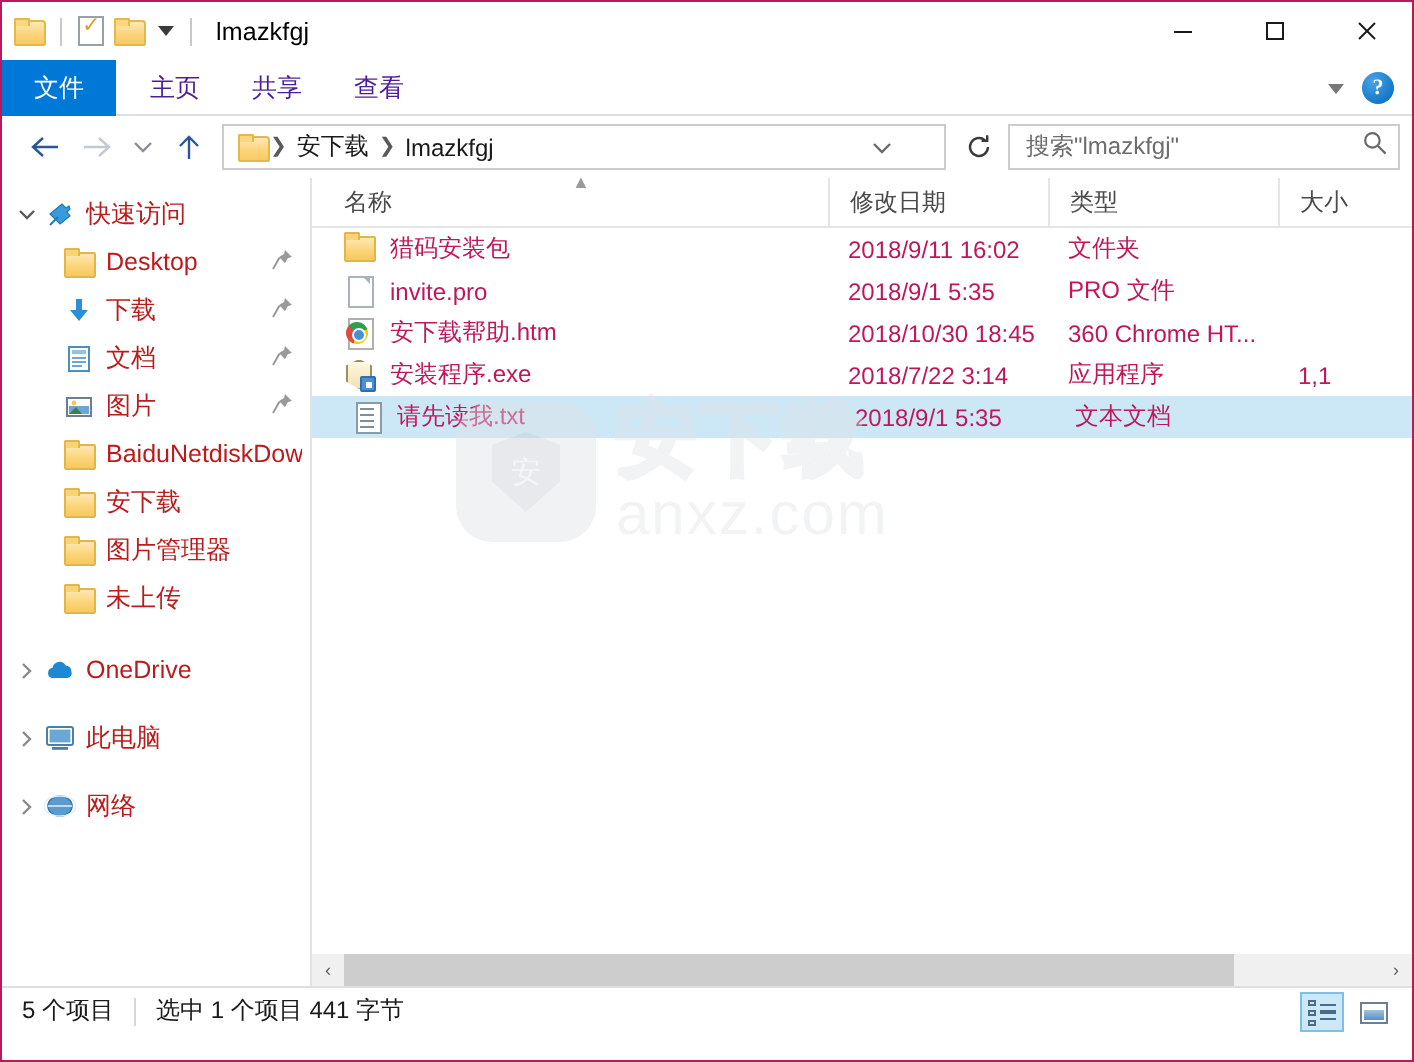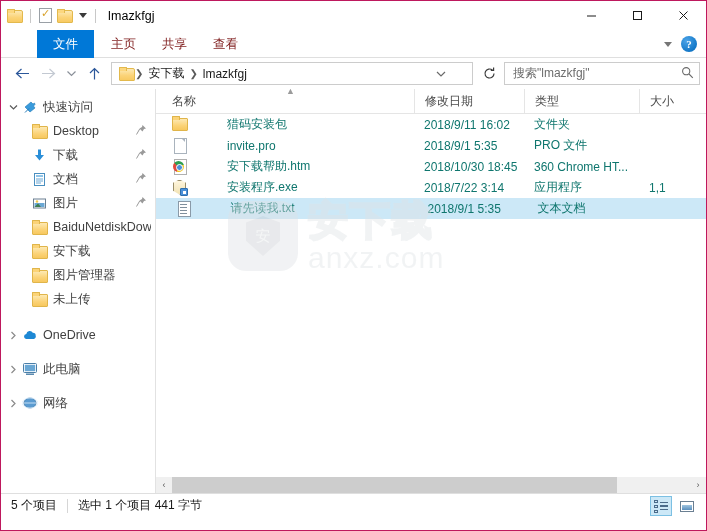--- a/index.html
+++ b/index.html
@@ -82,24 +82,24 @@
 
   
   .ribbon {
     height: 28px; background: #ffffff;
     display: flex; align-items: stretch;
     position: relative;
     border-bottom: 1px solid #dfdfdf;
   }
   .tab {
     display: flex; align-items: center; justify-content: center;
-    padding: 0 13px; font-size: 12.5px; color: #7f1d1d; height: 28px;
+    padding: 0 13px; font-size: 12.5px; color: #4c1d95; height: 28px;
   }
   .tab.file {
-    background: #0078d7; color: #ffffff; padding: 0 16px; margin-right: 4px; margin-left: 36px;
+    background: #0078d7; color: #ffffff; padding: 0 16px; margin-right: 4px;
   }
   .ribbon-right {
     position: absolute; right: 4px; top: 0; height: 28px;
     display: flex; align-items: center; gap: 9px; padding-right: 5px;
   }
   .chev-down {
     width: 0; height: 0; border-left: 4.5px solid transparent;
     border-right: 4.5px solid transparent; border-top: 5px solid #767676;
   }
   .help-ico {
@@ -152,21 +152,21 @@
   .body {
     display: flex; height: 404px; background: #ffffff;
   }
   .navpane {
     width: 155px; background: #ffffff; padding-top: 6px;
     position: relative; overflow: hidden;
     border-right: 1px solid #e2e2e2;
   }
   .nav-item {
     height: 24px; display: flex; align-items: center;
-    font-size: 12.5px; color: #404040; position: relative;
+    font-size: 12.5px; color: #b91c1c; position: relative;
     padding-right: 4px;
   }
   .nav-item.root { padding-left: 4px; }
   .nav-item.child { padding-left: 30px; }
   .expander {
     width: 16px; height: 16px; display: flex; align-items: center; justify-content: center;
     color: #5a5a5a; flex: none;
   }
   .nav-ico { width: 17px; flex: none; display: flex; align-items: center; justify-content: center; }
   .nav-label { margin-left: 5px; white-space: nowrap; overflow: hidden; }
@@ -212,21 +212,21 @@
   .sort-mark {
     position: absolute; left: 130px; top: -3px;
     font-size: 9px; color: #9b9b9b;
   }
   .rows { position: relative; }
   .row {
     height: 21px; display: flex; align-items: center; position: relative;
   }
   .row.selected { background: #cce8f7; justify-content: center; }
   .cell {
-    font-size: 12px; color: #0f766e; white-space: nowrap; overflow: hidden; gap: 32px;
+    font-size: 12px; color: #be185d; white-space: nowrap; overflow: hidden;
   }
   .cell-name {
     width: 258px; display: flex; align-items: center; padding-left: 16px;
   }
   .cell-name .fname { margin-left: 7px; }
   .cell-date { width: 110px; padding-left: 10px; }
   .cell-type { width: 115px; padding-left: 10px; }
   .cell-size { width: 60px; padding-left: 10px; text-align: left; }
 
   .ficon { width: 16px; height: 16px; flex: none; position: relative; }

